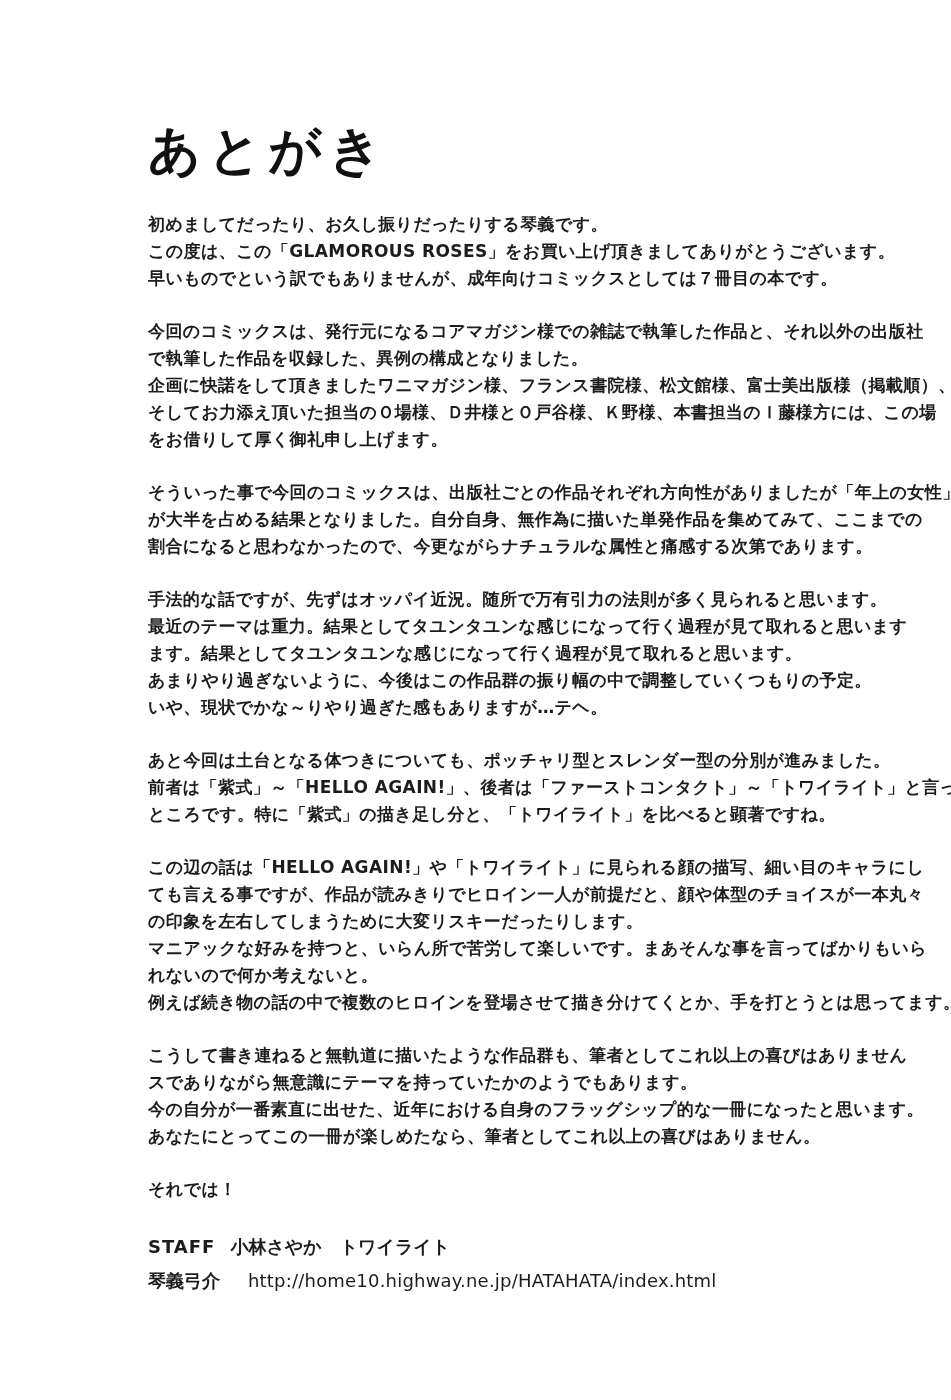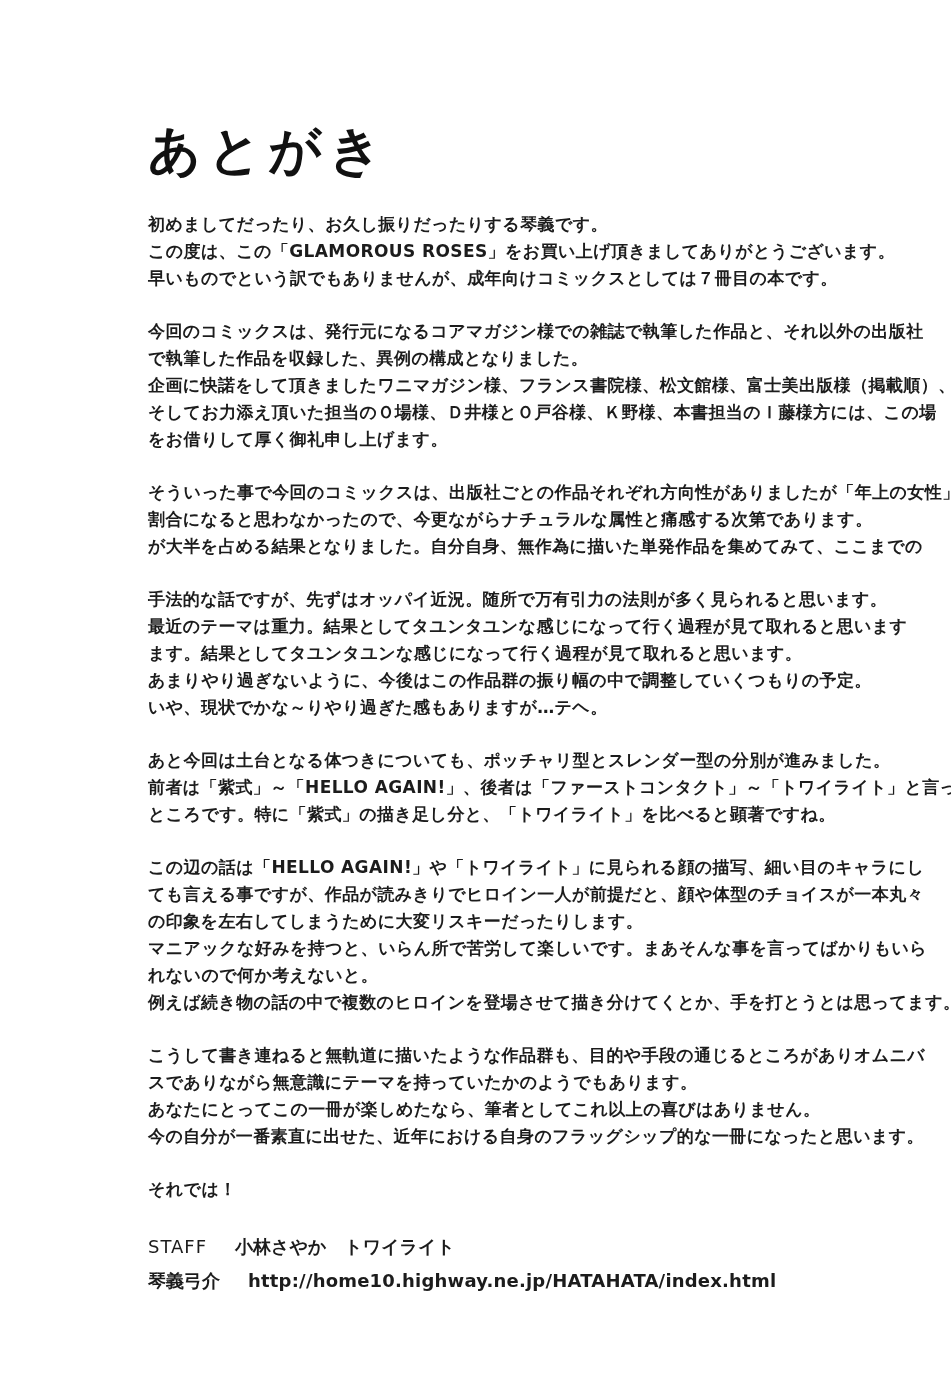--- a/index.html
+++ b/index.html
@@ -43,35 +43,35 @@
   .closing {
     margin-top: 12px;
   }
   .staff-row {
     margin-top: 30px;
     font-size: 18px;
     font-weight: 700;
     line-height: 27px;
   }
   .staff-label {
-    font-weight: 400;
+    font-weight: 700;
     letter-spacing: 1px;
-    margin-right: 28px;
+    margin-right: 15px;
   }
   .author-row {
     margin-top: 7px;
     font-size: 18px;
     line-height: 27px;
   }
   .author-name {
     font-weight: 700;
     margin-right: 28px;
   }
   .author-url {
-    font-weight: 700;
+    font-weight: 400;
     letter-spacing: 0.2px;
   }
 </style>
 </head>
 <body>
 
 <div class="page">
 
   <h1 class="title">あとがき</h1>
 
@@ -84,22 +84,22 @@
   <div class="para">
     <div class="line">今回のコミックスは、発行元になるコアマガジン様での雑誌で執筆した作品と、それ以外の出版社</div>
     <div class="line">で執筆した作品を収録した、異例の構成となりました。</div>
     <div class="line">企画に快諾をして頂きましたワニマガジン様、フランス書院様、松文館様、富士美出版様（掲載順）、</div>
     <div class="line">そしてお力添え頂いた担当のＯ場様、Ｄ井様とＯ戸谷様、Ｋ野様、本書担当のＩ藤様方には、この場</div>
     <div class="line">をお借りして厚く御礼申し上げます。</div>
   </div>
 
   <div class="para">
     <div class="line">そういった事で今回のコミックスは、出版社ごとの作品それぞれ方向性がありましたが「年上の女性」</div>
+    <div class="line">が大半を占める結果となりました。自分自身、無作為に描いた単発作品を集めてみて、ここまでの</div>
     <div class="line">割合になると思わなかったので、今更ながらナチュラルな属性と痛感する次第であります。</div>
-    <div class="line">が大半を占める結果となりました。自分自身、無作為に描いた単発作品を集めてみて、ここまでの</div>
   </div>
 
   <div class="para">
     <div class="line">手法的な話ですが、先ずはオッパイ近況。随所で万有引力の法則が多く見られると思います。</div>
     <div class="line">最近のテーマは重力。結果としてタユンタユンな感じになって行く過程が見て取れると思います</div>
     <div class="line">ます。結果としてタユンタユンな感じになって行く過程が見て取れると思います。</div>
     <div class="line">あまりやり過ぎないように、今後はこの作品群の振り幅の中で調整していくつもりの予定。</div>
     <div class="line">いや、現状でかな～りやり過ぎた感もありますが…テヘ。</div>
   </div>
 
@@ -112,24 +112,24 @@
   <div class="para">
     <div class="line">この辺の話は「HELLO AGAIN!」や「トワイライト」に見られる顔の描写、細い目のキャラにし</div>
     <div class="line">ても言える事ですが、作品が読みきりでヒロイン一人が前提だと、顔や体型のチョイスが一本丸々</div>
     <div class="line">の印象を左右してしまうために大変リスキーだったりします。</div>
     <div class="line">マニアックな好みを持つと、いらん所で苦労して楽しいです。まあそんな事を言ってばかりもいら</div>
     <div class="line">れないので何か考えないと。</div>
     <div class="line">例えば続き物の話の中で複数のヒロインを登場させて描き分けてくとか、手を打とうとは思ってます。</div>
   </div>
 
   <div class="para">
-    <div class="line">こうして書き連ねると無軌道に描いたような作品群も、目的や手段の通じるところがありオムニバ</div>
+    <div class="line">こうして書き連ねると無軌道に描いたような作品群も、筆者としてこれ以上の喜びはありません</div>
     <div class="line">スでありながら無意識にテーマを持っていたかのようでもあります。</div>
+    <div class="line">今の自分が一番素直に出せた、近年における自身のフラッグシップ的な一冊になったと思います。</div>
     <div class="line">あなたにとってこの一冊が楽しめたなら、筆者としてこれ以上の喜びはありません。</div>
-    <div class="line">今の自分が一番素直に出せた、近年における自身のフラッグシップ的な一冊になったと思います。</div>
   </div>
 
   <div class="line closing">それでは！</div>
 
   <div class="staff-row">
     <span class="staff-label">STAFF</span><span class="staff-names">小林さやか　トワイライト</span>
   </div>
 
   <div class="author-row">
     <span class="author-name">琴義弓介</span><span class="author-url">http://home10.highway.ne.jp/HATAHATA/index.html</span>

